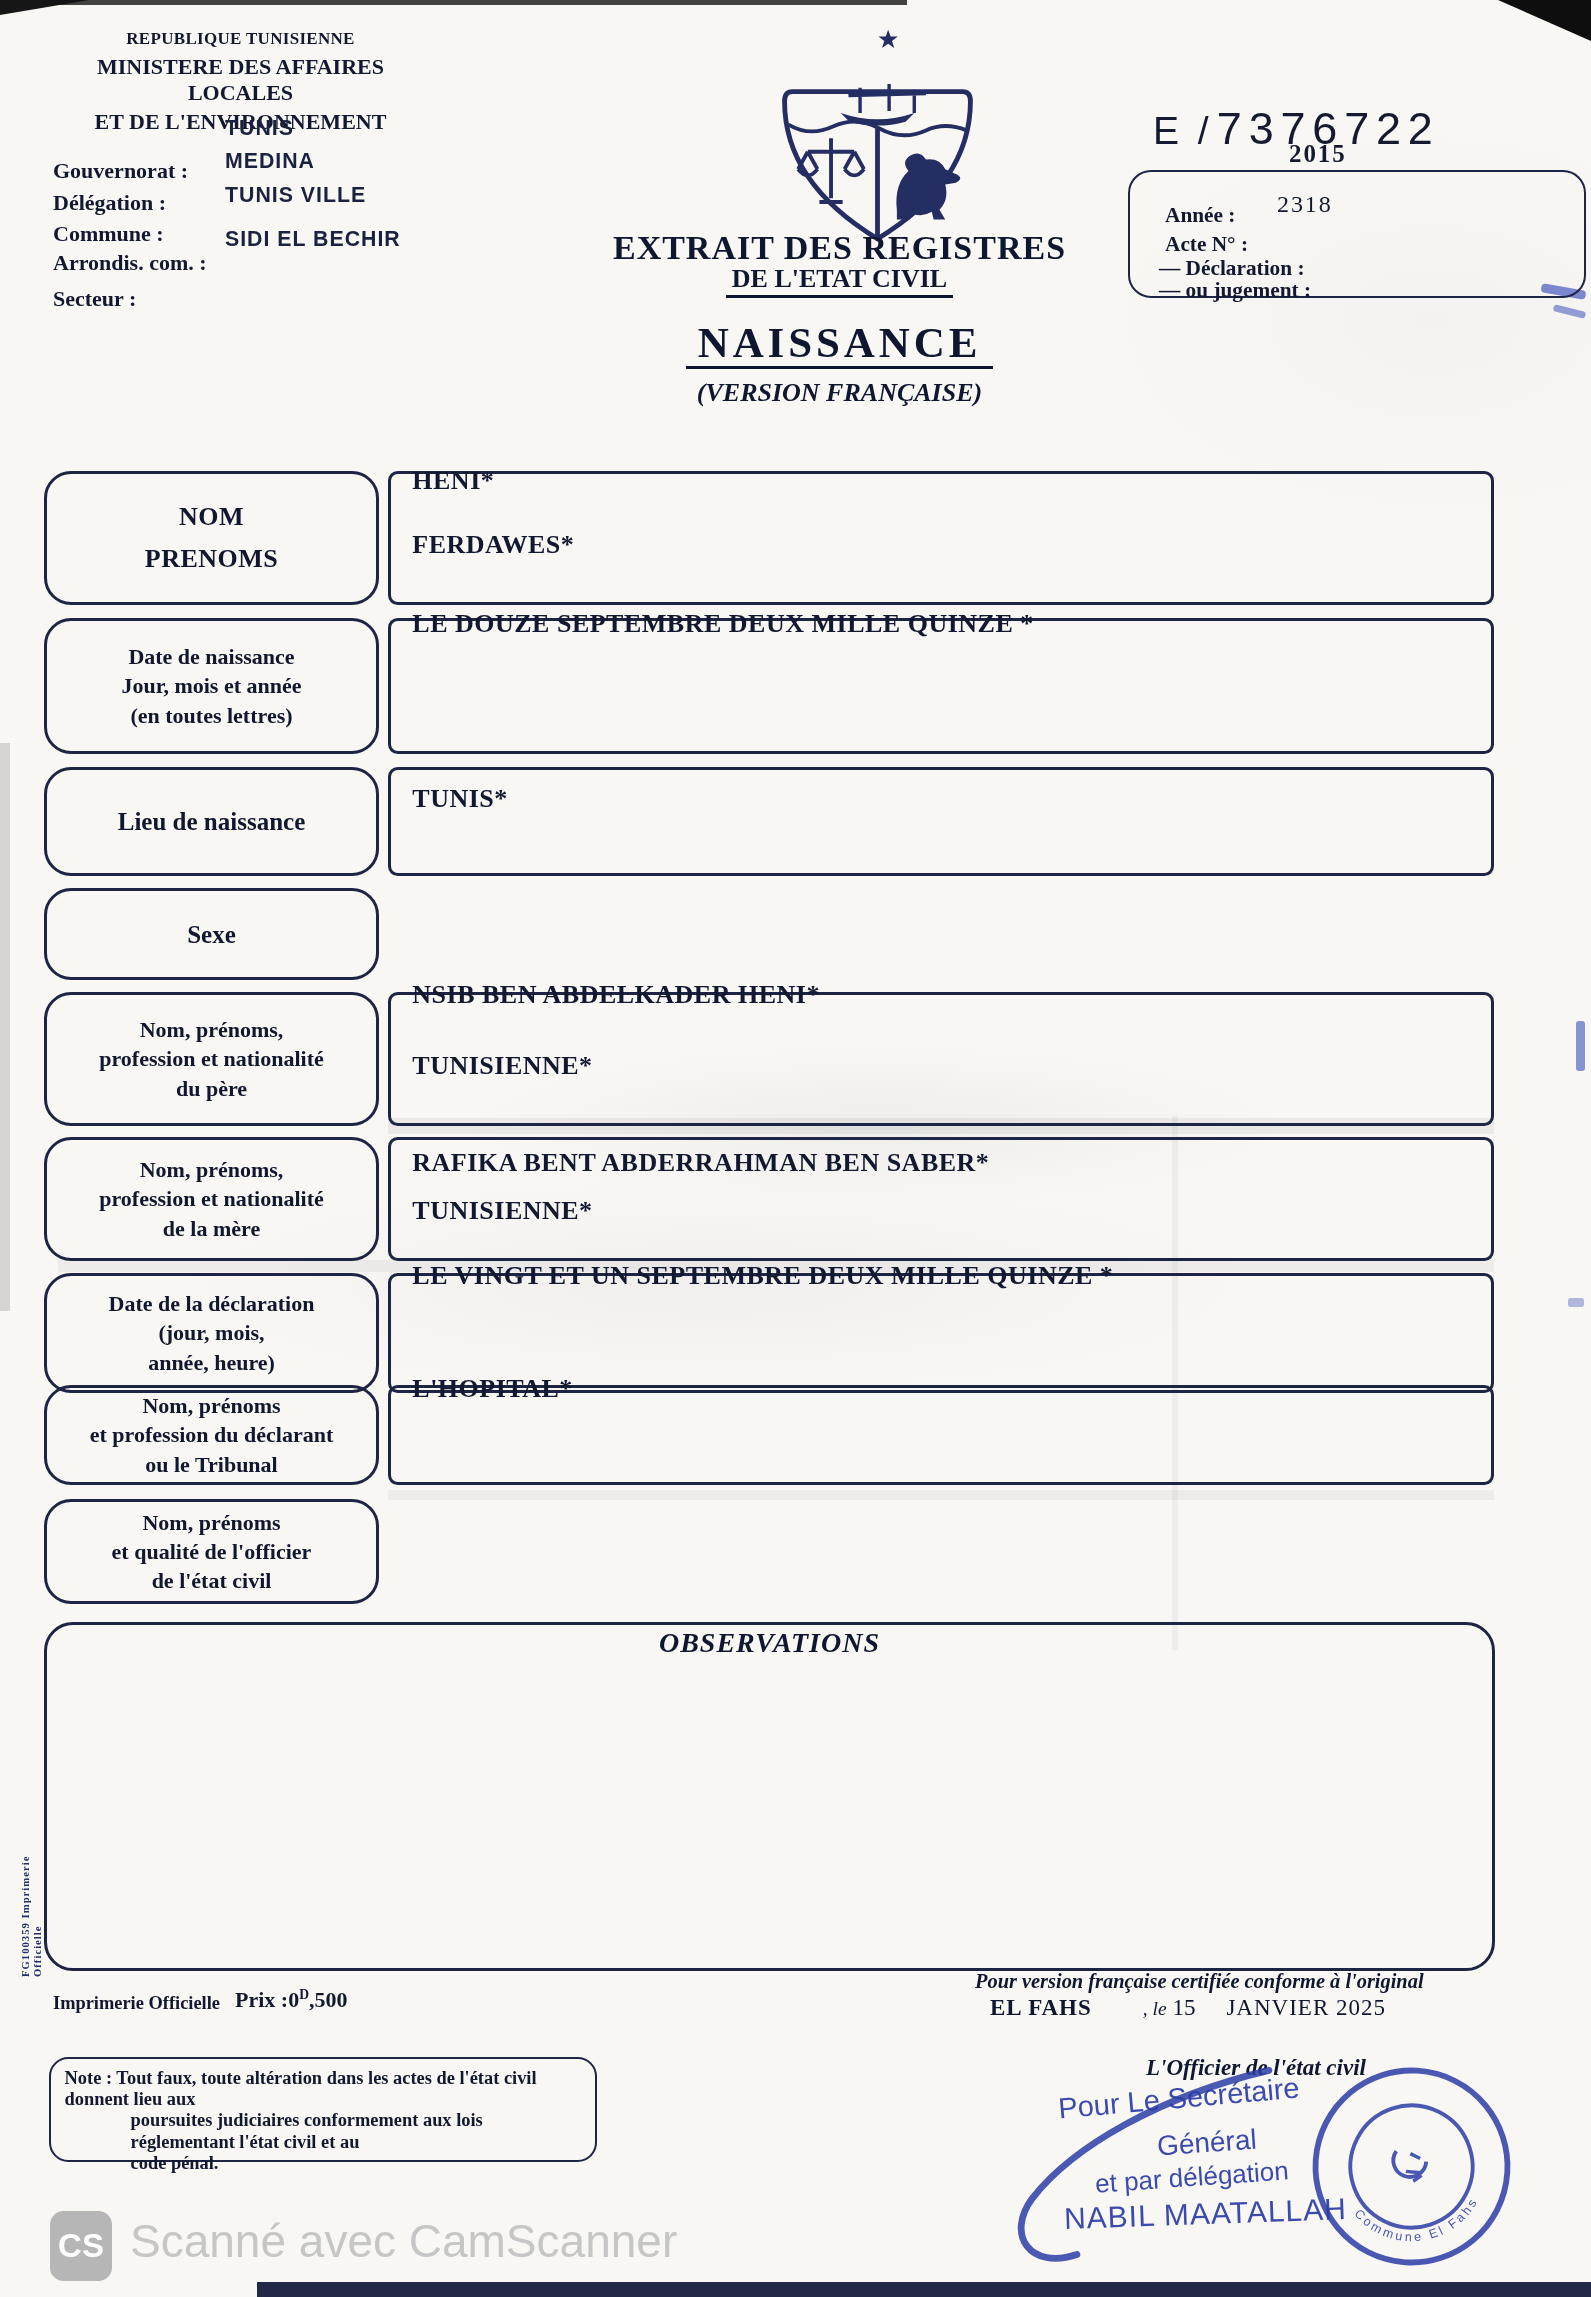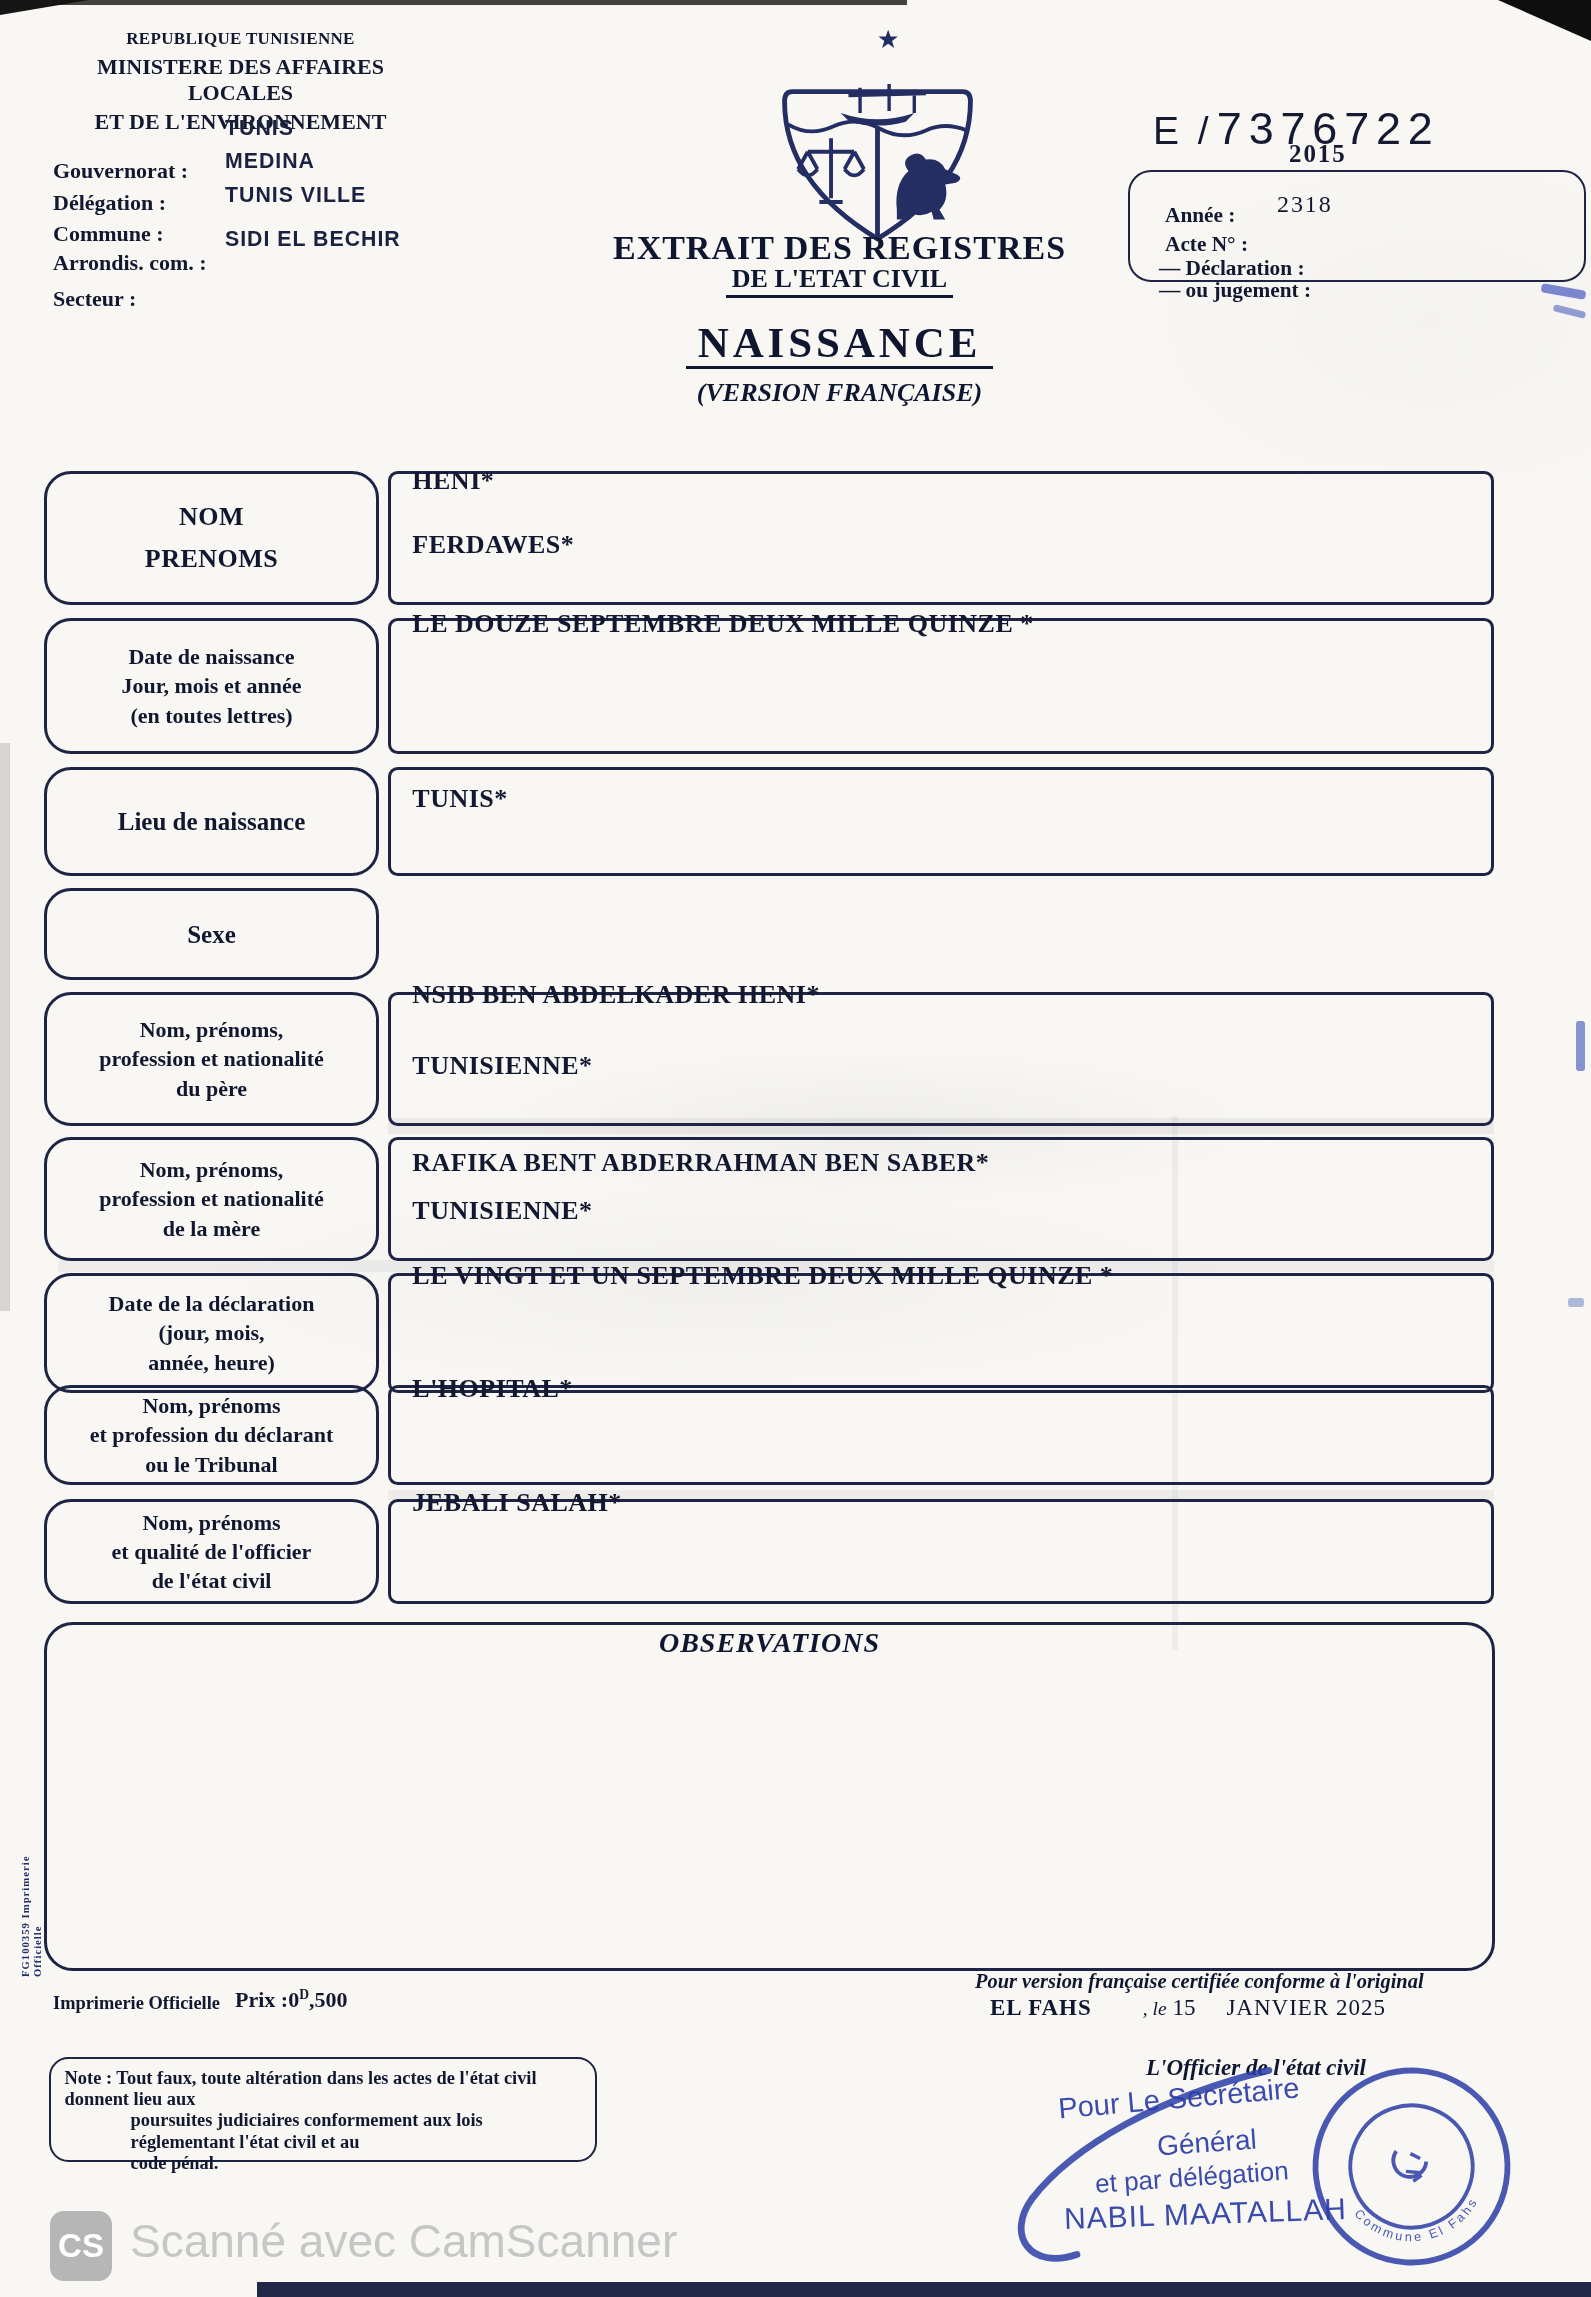--- a/index.html
+++ b/index.html
@@ -37,21 +37,21 @@
   .hlabel{position:absolute;left:53px;font-size:22px;font-weight:bold;color:#12182f;white-space:nowrap;}
   .hl0{top:158px}.hl1{top:190px}.hl2{top:221px}.hl3{top:250px}.hl4{top:286px}
   .hvalue{position:absolute;left:225px;font-family:"Liberation Sans",sans-serif;font-size:21.3px;font-weight:bold;letter-spacing:1px;color:#1a2240;white-space:nowrap;}
   .hv0{top:116px}.hv1{top:149px}.hv2{top:183px}.hv3{top:227px}
   .emblem{position:absolute;left:771px;top:5.8px;}
   
   .serial{position:absolute;left:1153px;top:103px;font-family:"Liberation Sans",sans-serif;color:#151a30;white-space:nowrap;}
   .serial .pfx{font-size:39px;letter-spacing:3.9px;}
   .serial .num{font-size:45px;letter-spacing:6.8px;}
   .serial-year{position:absolute;left:1289px;top:140px;font-size:25px;font-weight:bold;letter-spacing:1.9px;color:#151a30;}
-  .acte-box{position:absolute;left:1128px;top:170px;width:458px;height:112px;border:2.9px solid #1e2443;border-radius:23px;box-sizing:border-box;}
+  .acte-box{position:absolute;left:1128px;top:170px;width:458px;height:128px;border:2.9px solid #1e2443;border-radius:23px;box-sizing:border-box;}
   .acte-box .lab{position:absolute;font-size:21.3px;font-weight:bold;color:#12182f;white-space:nowrap;}
   .a-annee{left:35px;top:31px;}
   .a-val{position:absolute;left:147px;top:19.4px;font-size:24px;letter-spacing:1.9px;color:#12182f;}
   .a-acte{left:35px;top:60px;}
   .a-decl{left:29px;top:84px;}
   .a-juge{left:29px;top:106px;}
   
   .titleblock{position:absolute;left:524px;top:0;width:631px;text-align:center;color:#0f1730;}
   .t1{position:absolute;left:0;top:229px;width:100%;font-size:34px;font-weight:bold;letter-spacing:1px;white-space:nowrap;}
   .t2{position:absolute;left:0;top:264px;width:100%;font-size:26px;font-weight:bold;}
@@ -261,23 +261,20 @@
       <div class="vline v1">L'HOPITAL*</div>
     </div>
   </div>
 
   <div class="frow r8">
     <div class="lbox">
       <div class="lline">Nom, prénoms</div>
       <div class="lline">et qualité de l'officier</div>
       <div class="lline">de l'état civil</div>
     </div>
-    <div class="vbox">
-      <div class="vline v1">JEBALI SALAH*</div>
-    </div>
   </div>
 
   <div class="obs">
     <div class="obs-title">OBSERVATIONS</div>
   </div>
   <div class="side-code">FG100359  Imprimerie Officielle</div>
 
   <div class="imprimerie">Imprimerie Officielle</div>
   <div class="prix">
     <span>Prix :0</span><sup>D</sup><span>,500</span>

